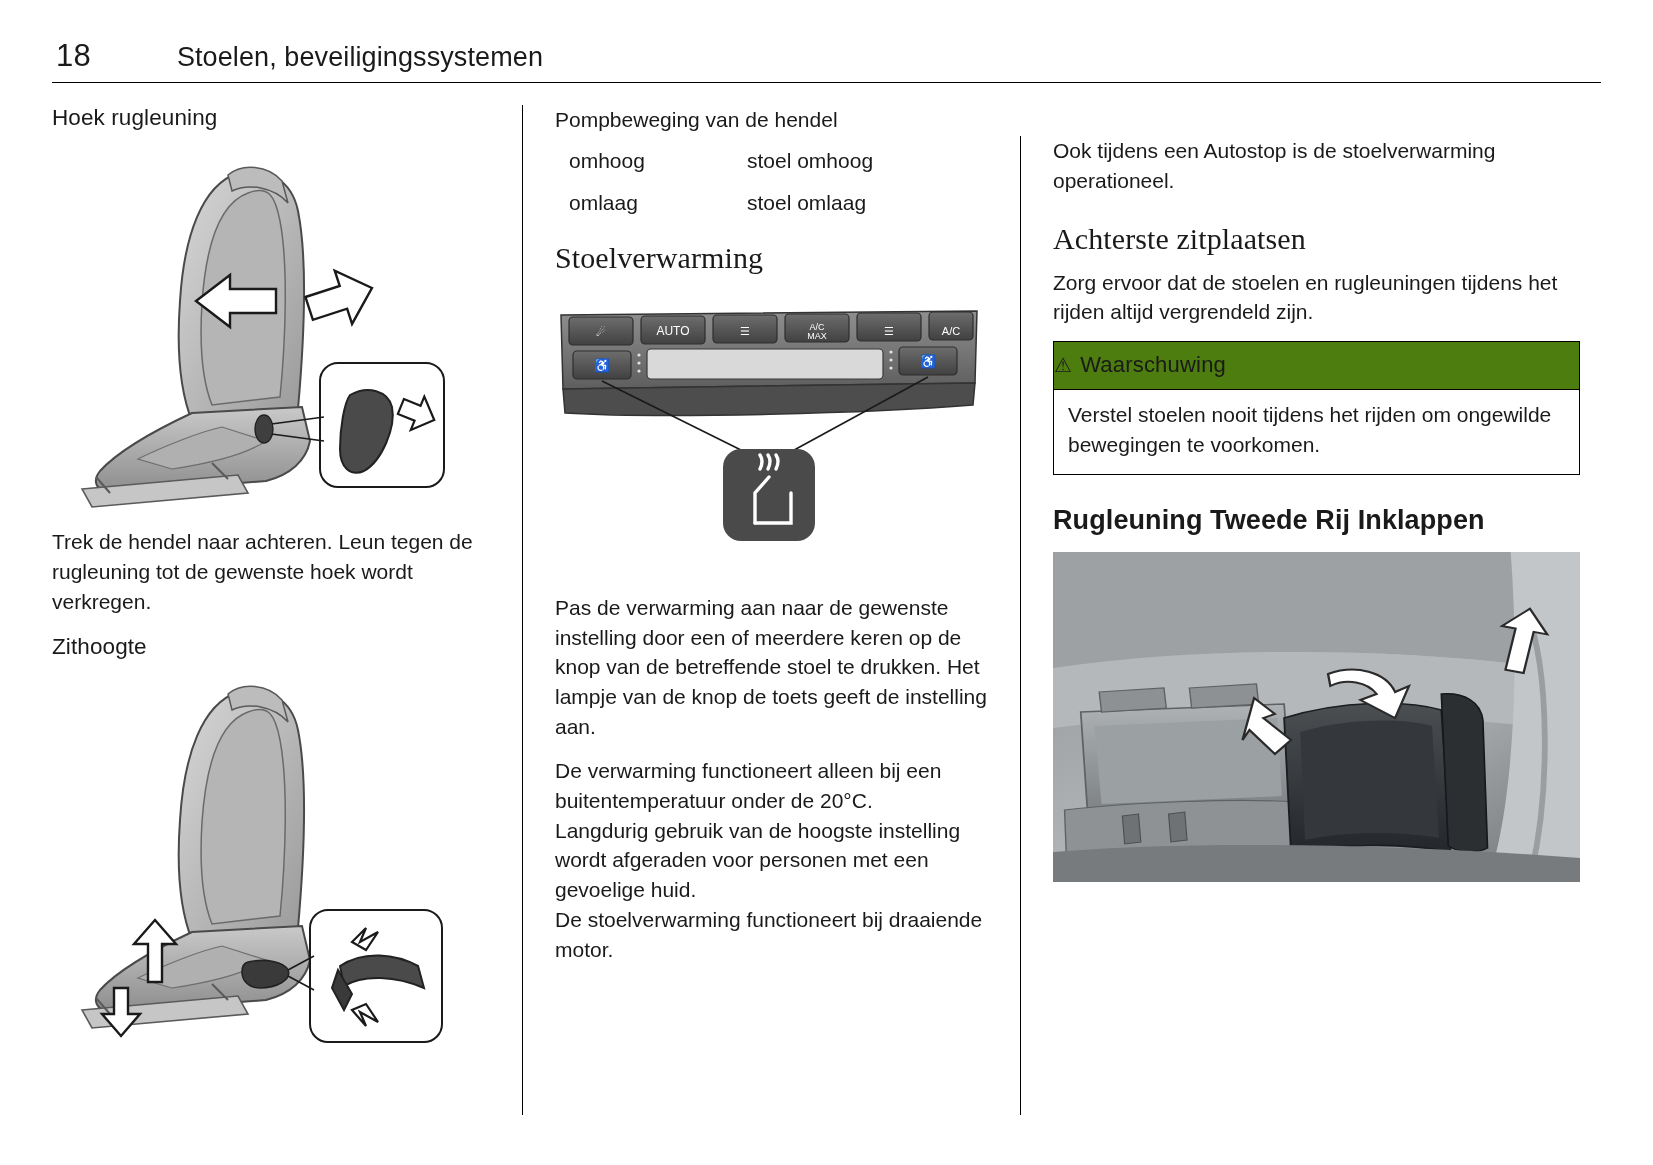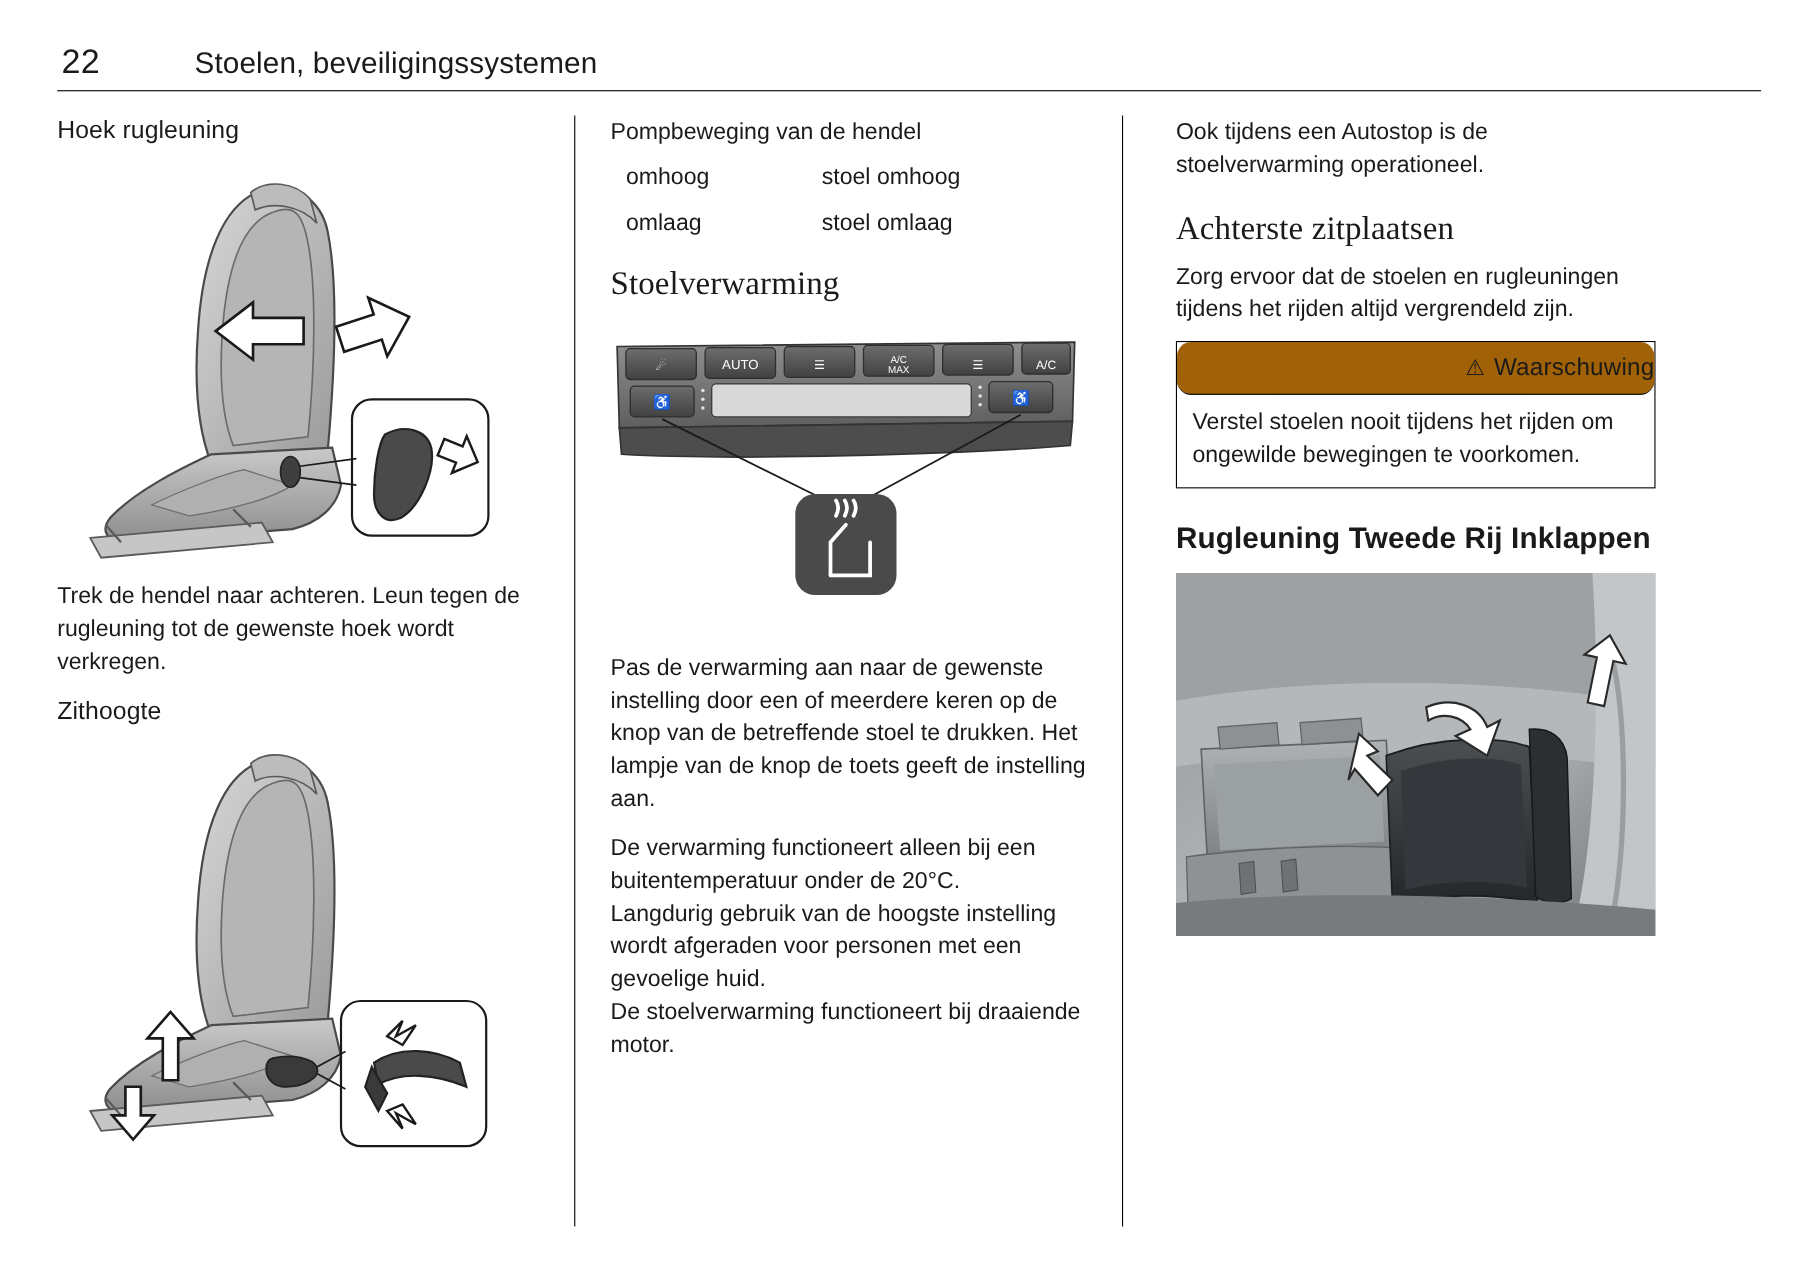--- a/index.html
+++ b/index.html
@@ -46,21 +46,21 @@
     display: flex;
     margin-top: 22px;
     height: 1010px;
   }
   .col {
     box-sizing: border-box;
     position: relative;
   }
   .col1 { width: 470px; padding-right: 30px; }
   .col2 { width: 498px; padding-left: 32px; padding-right: 30px; border-left: 1.4px solid #000; }
-  .col3 { width: 485px; padding-left: 48px; border-left: 1.4px solid #000; }
+  .col3 { width: 560px; padding-left: 32px; border-left: 1.4px solid #000; margin-top: 31px; }
 
   h2.section {
     font-size: 22.5px;
     font-weight: normal;
     margin: 0 0 10px 0;
     letter-spacing: 0.1px;
   }
   h2.big {
     font-size: 30px;
     font-weight: normal;
@@ -91,27 +91,26 @@
   }
   .defterm { width: 178px; padding-left: 14px; }
   .defdesc { flex: 1; }
 
   
   .warn-box {
     border: 1.4px solid #000;
     margin: 6px 0 10px 0;
   }
   .warn-head {
-    background: #a16207;
-    text-align: right;
+    background: #4d7c0f;
+    text-align: left;
     font-size: 22px;
     padding: 10px 0 11px 0;
     border-bottom: 1.4px solid #000;
     letter-spacing: 0.2px;
-    border-radius: 13px;
   }
   .warn-head .tri { margin-right: 8px; font-size: 20px; }
   .warn-body {
     font-size: 21px;
     line-height: 1.42;
     padding: 10px 14px 14px 14px;
   }
 
   
   .fig { margin: 6px 0 16px 0; }
@@ -123,21 +122,21 @@
     height: 330px;
     border: 0;
   }
 </style>
 </head>
 <body>
 
 <div class="page">
 
   <div class="header">
-    <div class="page-number">22</div>
+    <div class="page-number">18</div>
     <div class="page-title">Stoelen, beveiligingssystemen</div>
   </div>
   <div class="header-rule"></div>
 
   <div class="columns">
 
     <div class="col col1">
 
       <h2 class="section">Hoek rugleuning</h2>
 

